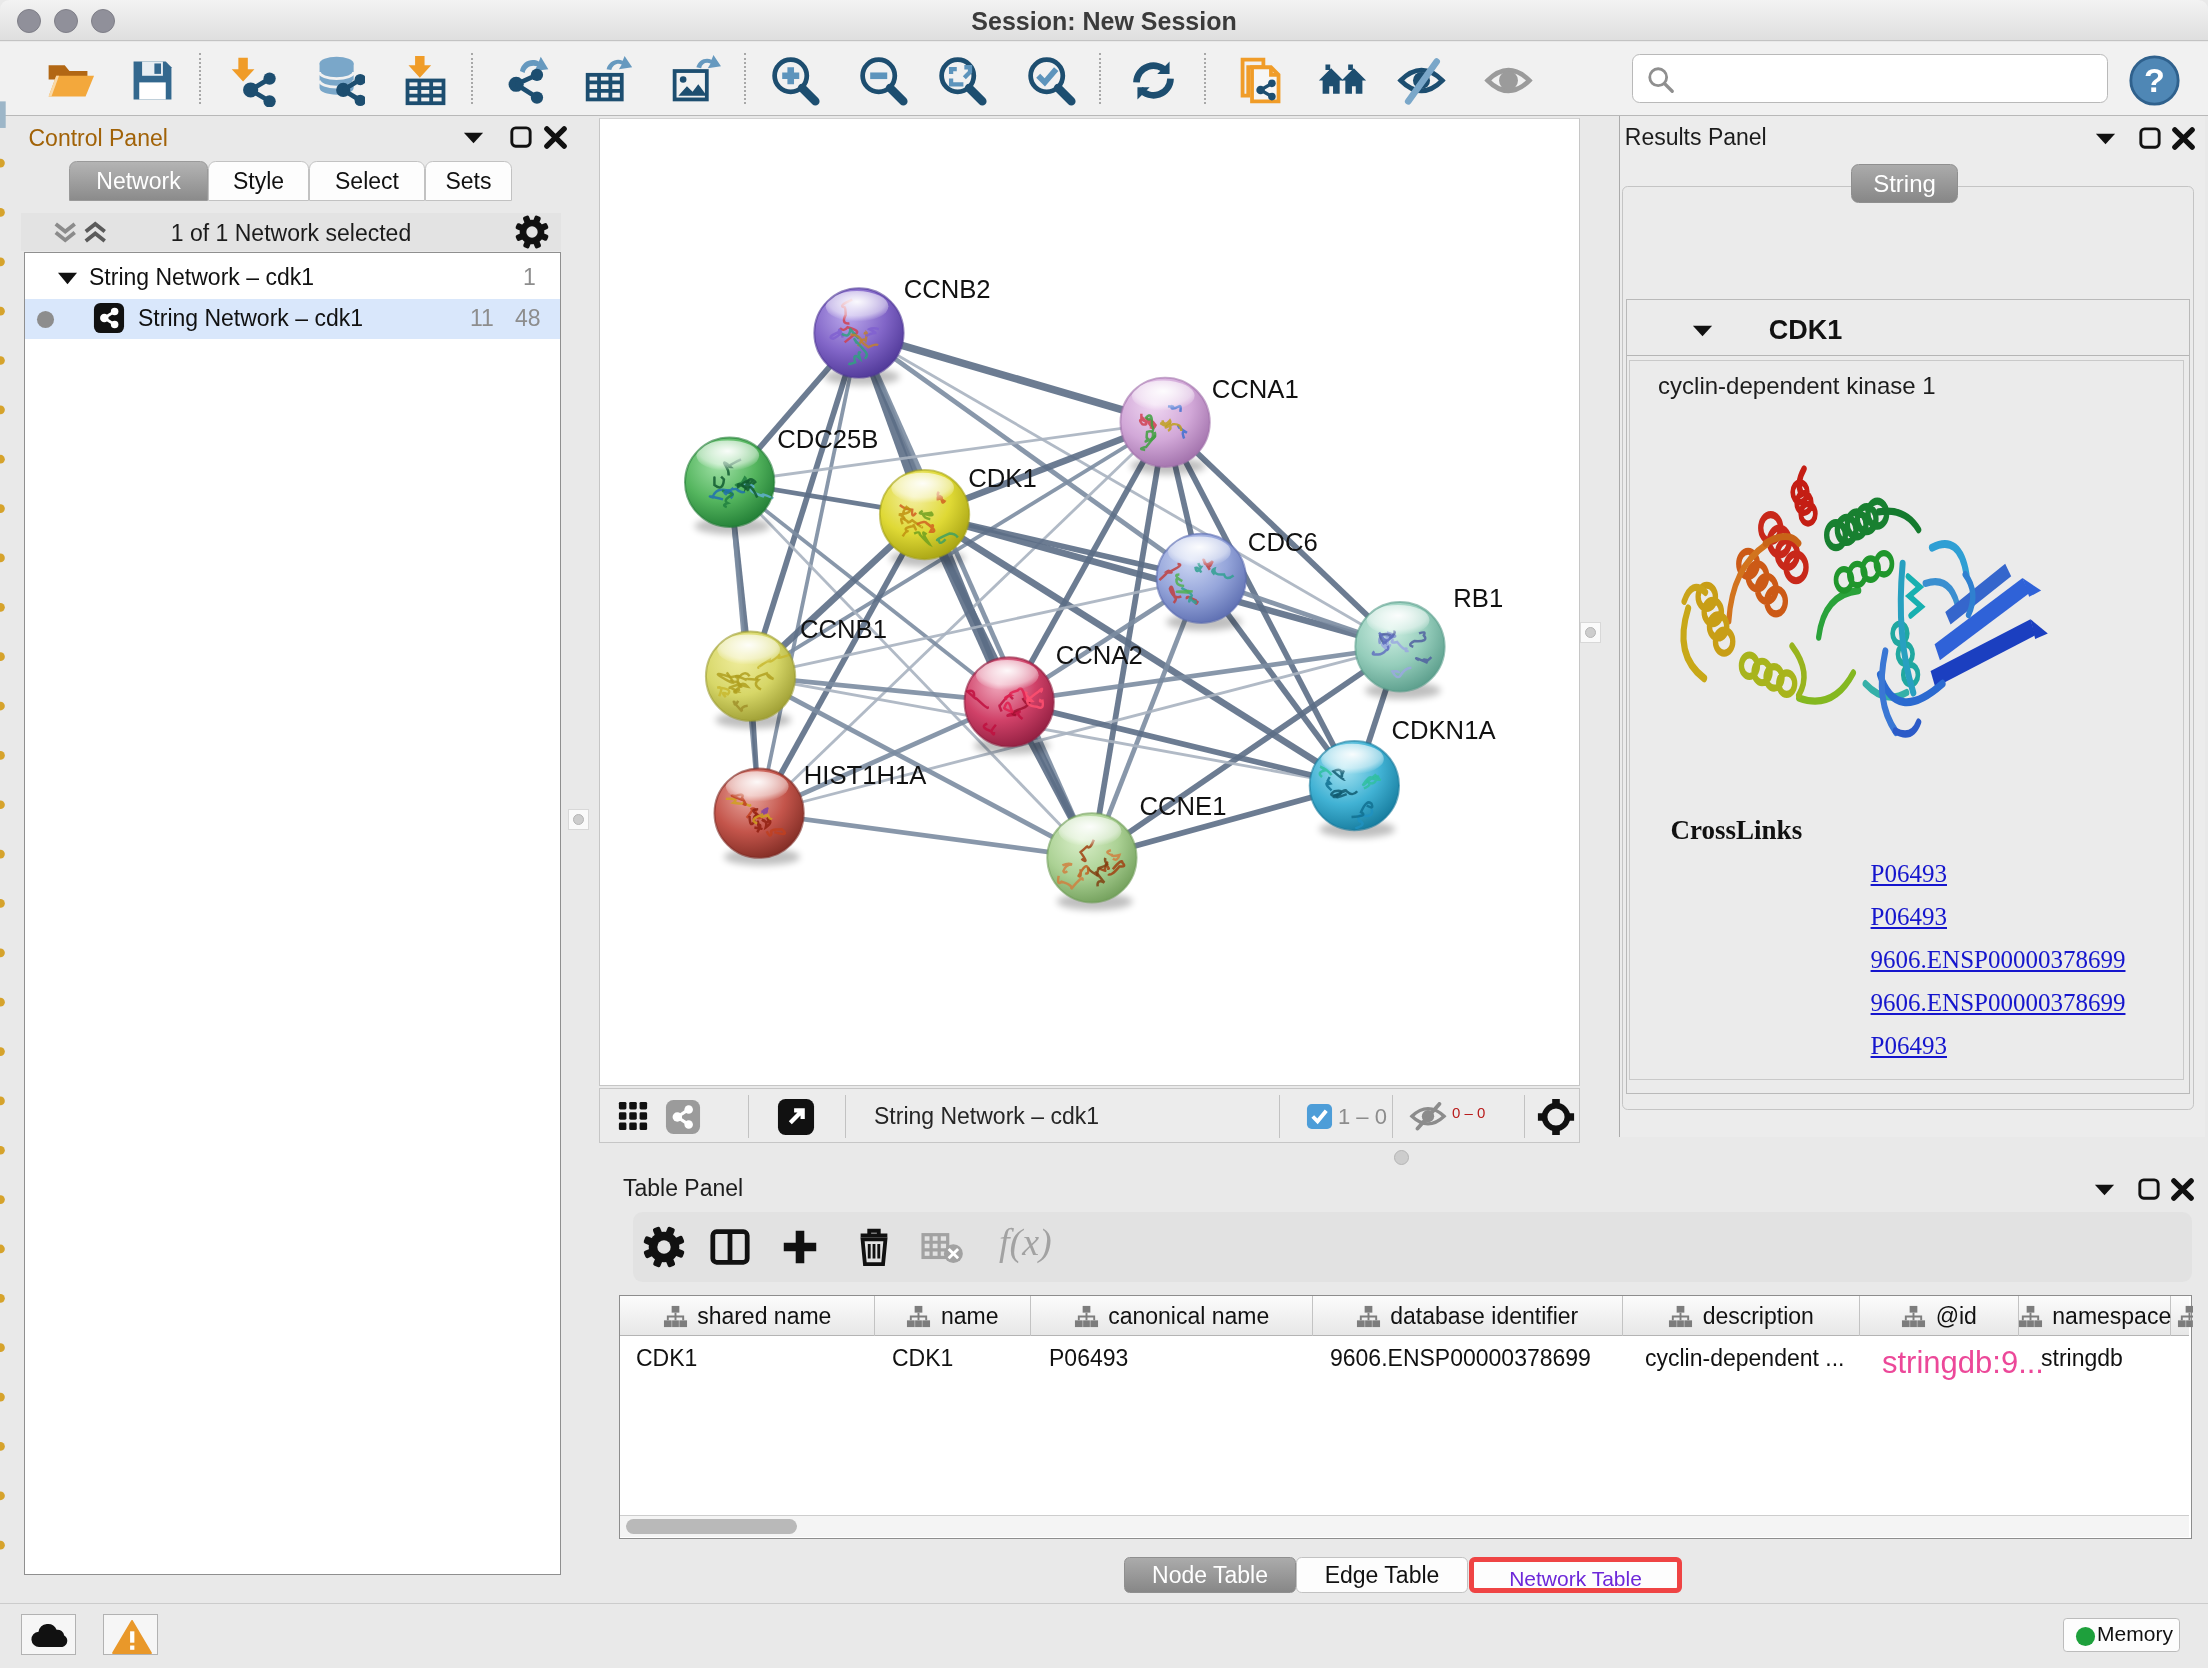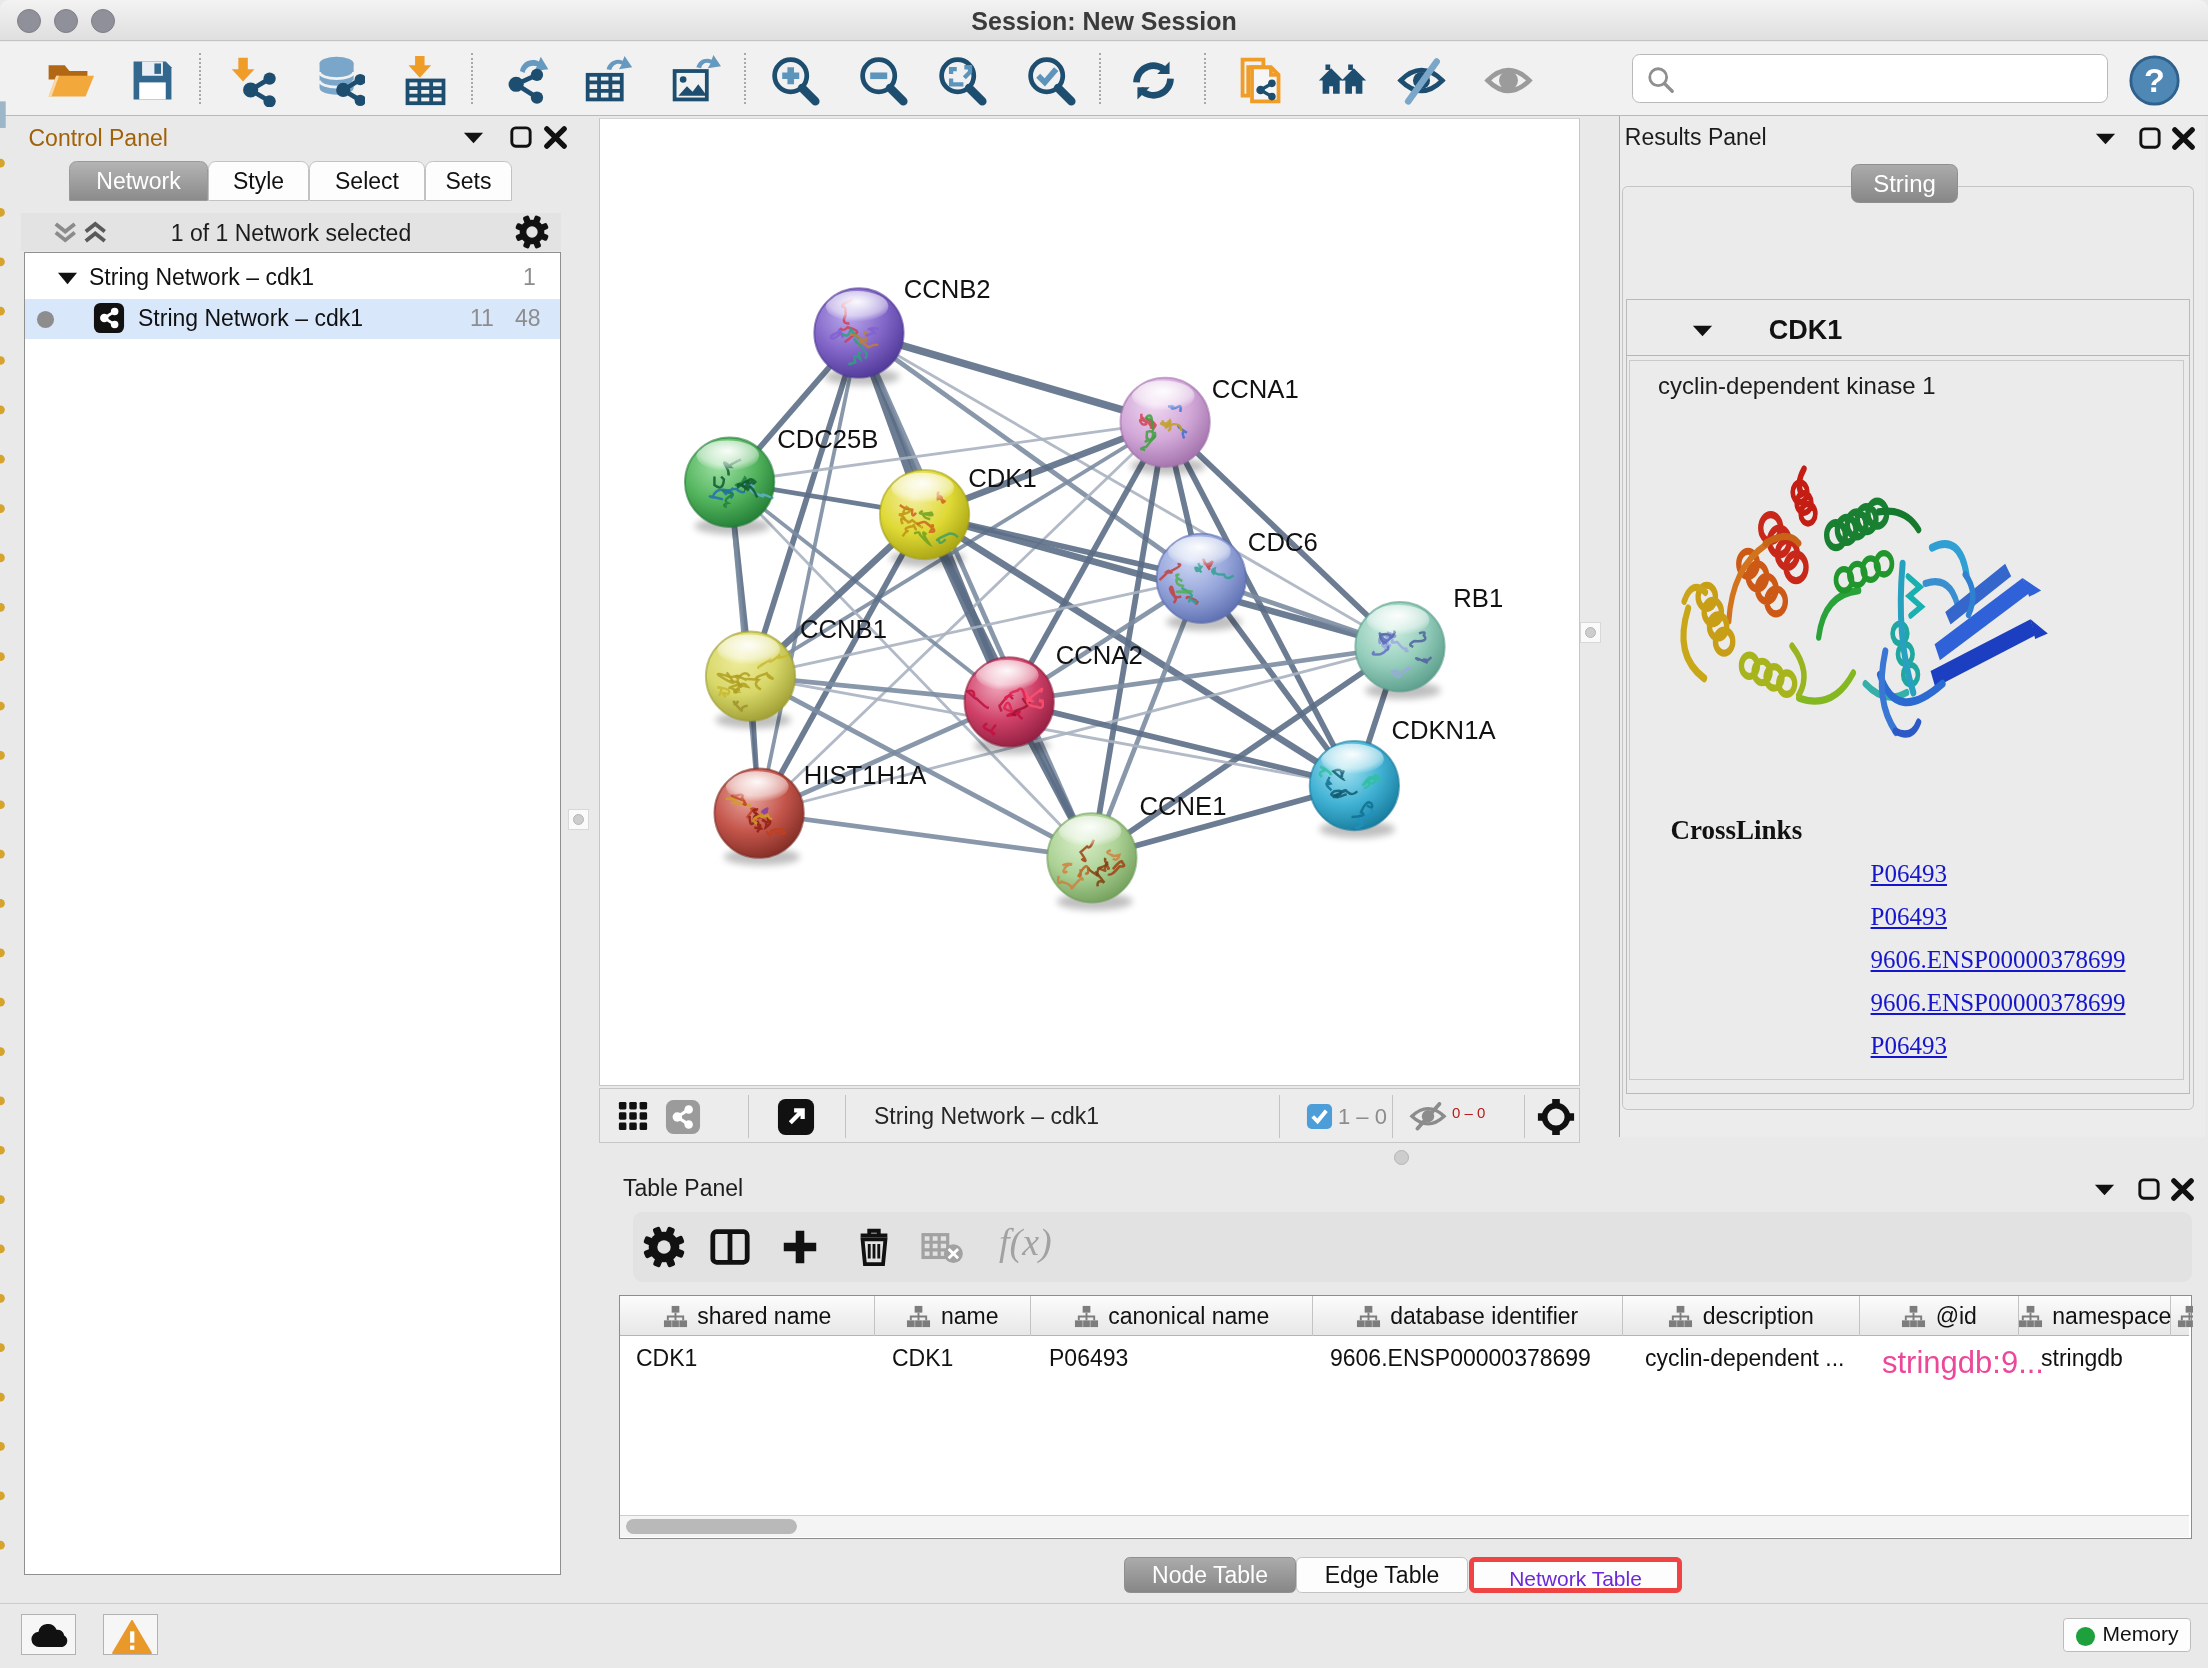--- a/index.html
+++ b/index.html
@@ -46,21 +46,21 @@
   background:#ececec; border:1px solid #c6c6c6; }
 
 
 #results { position:absolute; left:1619px; top:116px; width:586px; height:1021px;
   background:#ececec; border-left:1px solid #ababab; }
 
 
 #statusline { position:absolute; left:0; top:1603px; width:2208px; height:1px; background:#cccccc; }
 .statusbtn { position:absolute; top:1614px; width:55px; height:41px; background:#f6f6f6;
   border:1.9px solid #b2b2b2; }
-#memorybtn { position:absolute; left:2063px; top:1618px; width:128px; height:34px;
+#memorybtn { position:absolute; left:2063px; top:1618px; width:117px; height:34px;
   background:#fdfdfd; border:1.9px solid #bcbcbc; border-radius:3.8px; font-size:21px; color:#111;
   line-height:30px; text-align:center; }
 </style>
 </head>
 <body>
 
 <div id="titlebar">
   <div class="light" style="left:17px;"></div>
   <div class="light" style="left:54px;"></div>
   <div class="light" style="left:91px;"></div>

